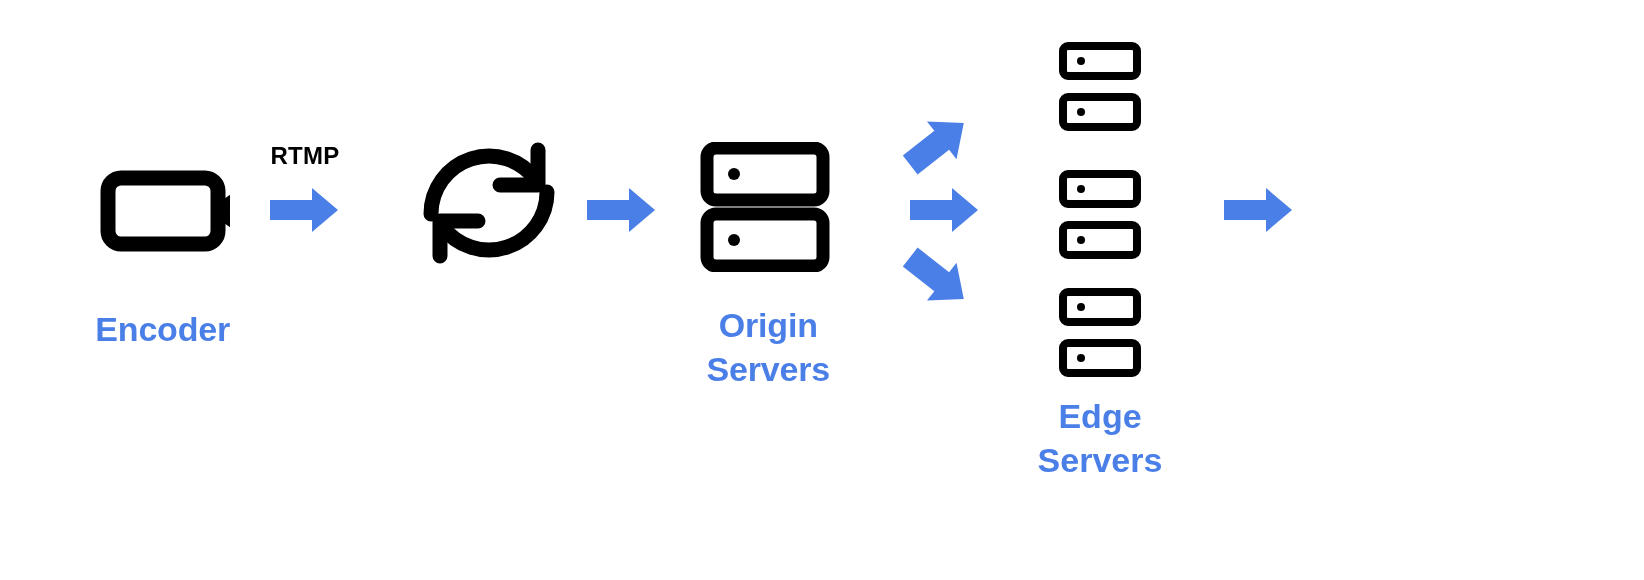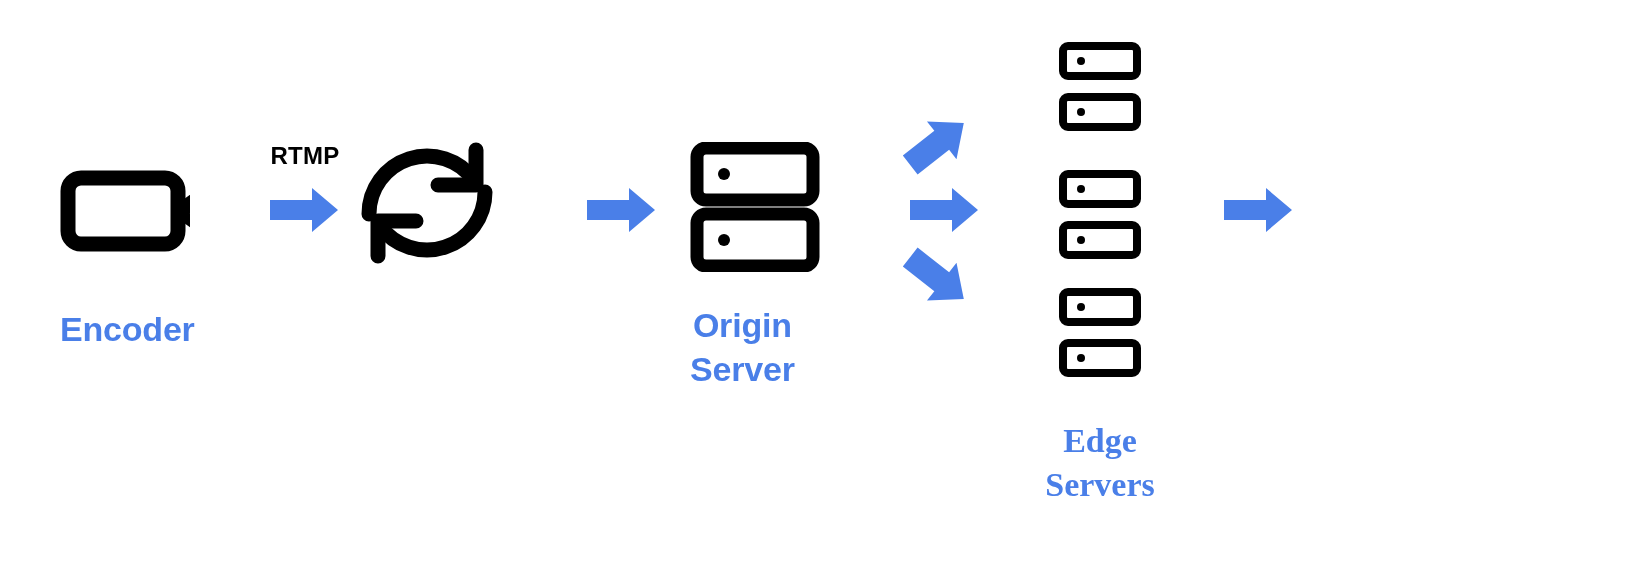--- a/index.html
+++ b/index.html
@@ -12,21 +12,21 @@
     width: 1644px;
     height: 580px;
     background: #ffffff;
     font-family: "Liberation Sans", sans-serif;
     overflow: hidden;
   }
   .node {
     position: absolute;
     display: flex;
     flex-direction: column;
-    align-items: flex-start;
+    align-items: flex-end;
   }
   .icon-box {
     display: flex;
     align-items: center;
     justify-content: center;
   }
   .node-label {
     color: #4a7fe8;
     font-weight: bold;
     font-size: 34px;
@@ -108,21 +108,21 @@
   <div class="node" style="left:690px; top:142px; width:140px;">
     <div class="icon-box" style="width:130px; height:130px;">
       <svg width="130" height="130" viewBox="0 0 130 130">
         <rect x="7" y="6" width="116" height="52" rx="9" ry="9" fill="#fff" stroke="#000" stroke-width="13"></rect>
         <circle cx="34" cy="32" r="6" fill="#000"></circle>
         <rect x="7" y="72" width="116" height="52" rx="9" ry="9" fill="#fff" stroke="#000" stroke-width="13"></rect>
         <circle cx="34" cy="98" r="6" fill="#000"></circle>
       </svg>
     </div>
     <div class="node-label" style="margin-top:32px;">Origin
-Server</div>
+Servers</div>
   </div>
 
   <div class="arrow" style="left:897px; top:108px;">
     <svg width="80" height="72" viewBox="0 0 80 72">
       <g transform="rotate(-38 40 36)">
         <path d="M 6 24 L 46 24 L 46 12 L 74 36 L 46 60 L 46 48 L 6 48 Z" fill="#4a7fe8"></path>
       </g>
     </svg>
   </div>
 
@@ -178,21 +178,21 @@
       </svg>
     </div>
     <div>
       <svg width="84" height="38" viewBox="0 0 84 38">
         <rect x="5" y="4" width="74" height="30" rx="5" ry="5" fill="#fff" stroke="#000" stroke-width="8"></rect>
         <circle cx="23" cy="19" r="4" fill="#000"></circle>
       </svg>
     </div>
   </div>
 
-  <div class="edge-caption" style="left:950px; top:419px;font-family:Liberation Serif, serif;">Edge
+  <div class="edge-caption" style="left:950px; top:395px;">Edge
 Servers</div>
 
   <div class="arrow" style="left:1222px; top:186px;">
     <svg width="72" height="48" viewBox="0 0 72 48">
       <path d="M 2 14 L 44 14 L 44 2 L 70 24 L 44 46 L 44 34 L 2 34 Z" fill="#4a7fe8"></path>
     </svg>
   </div>
 
 
 </div>

